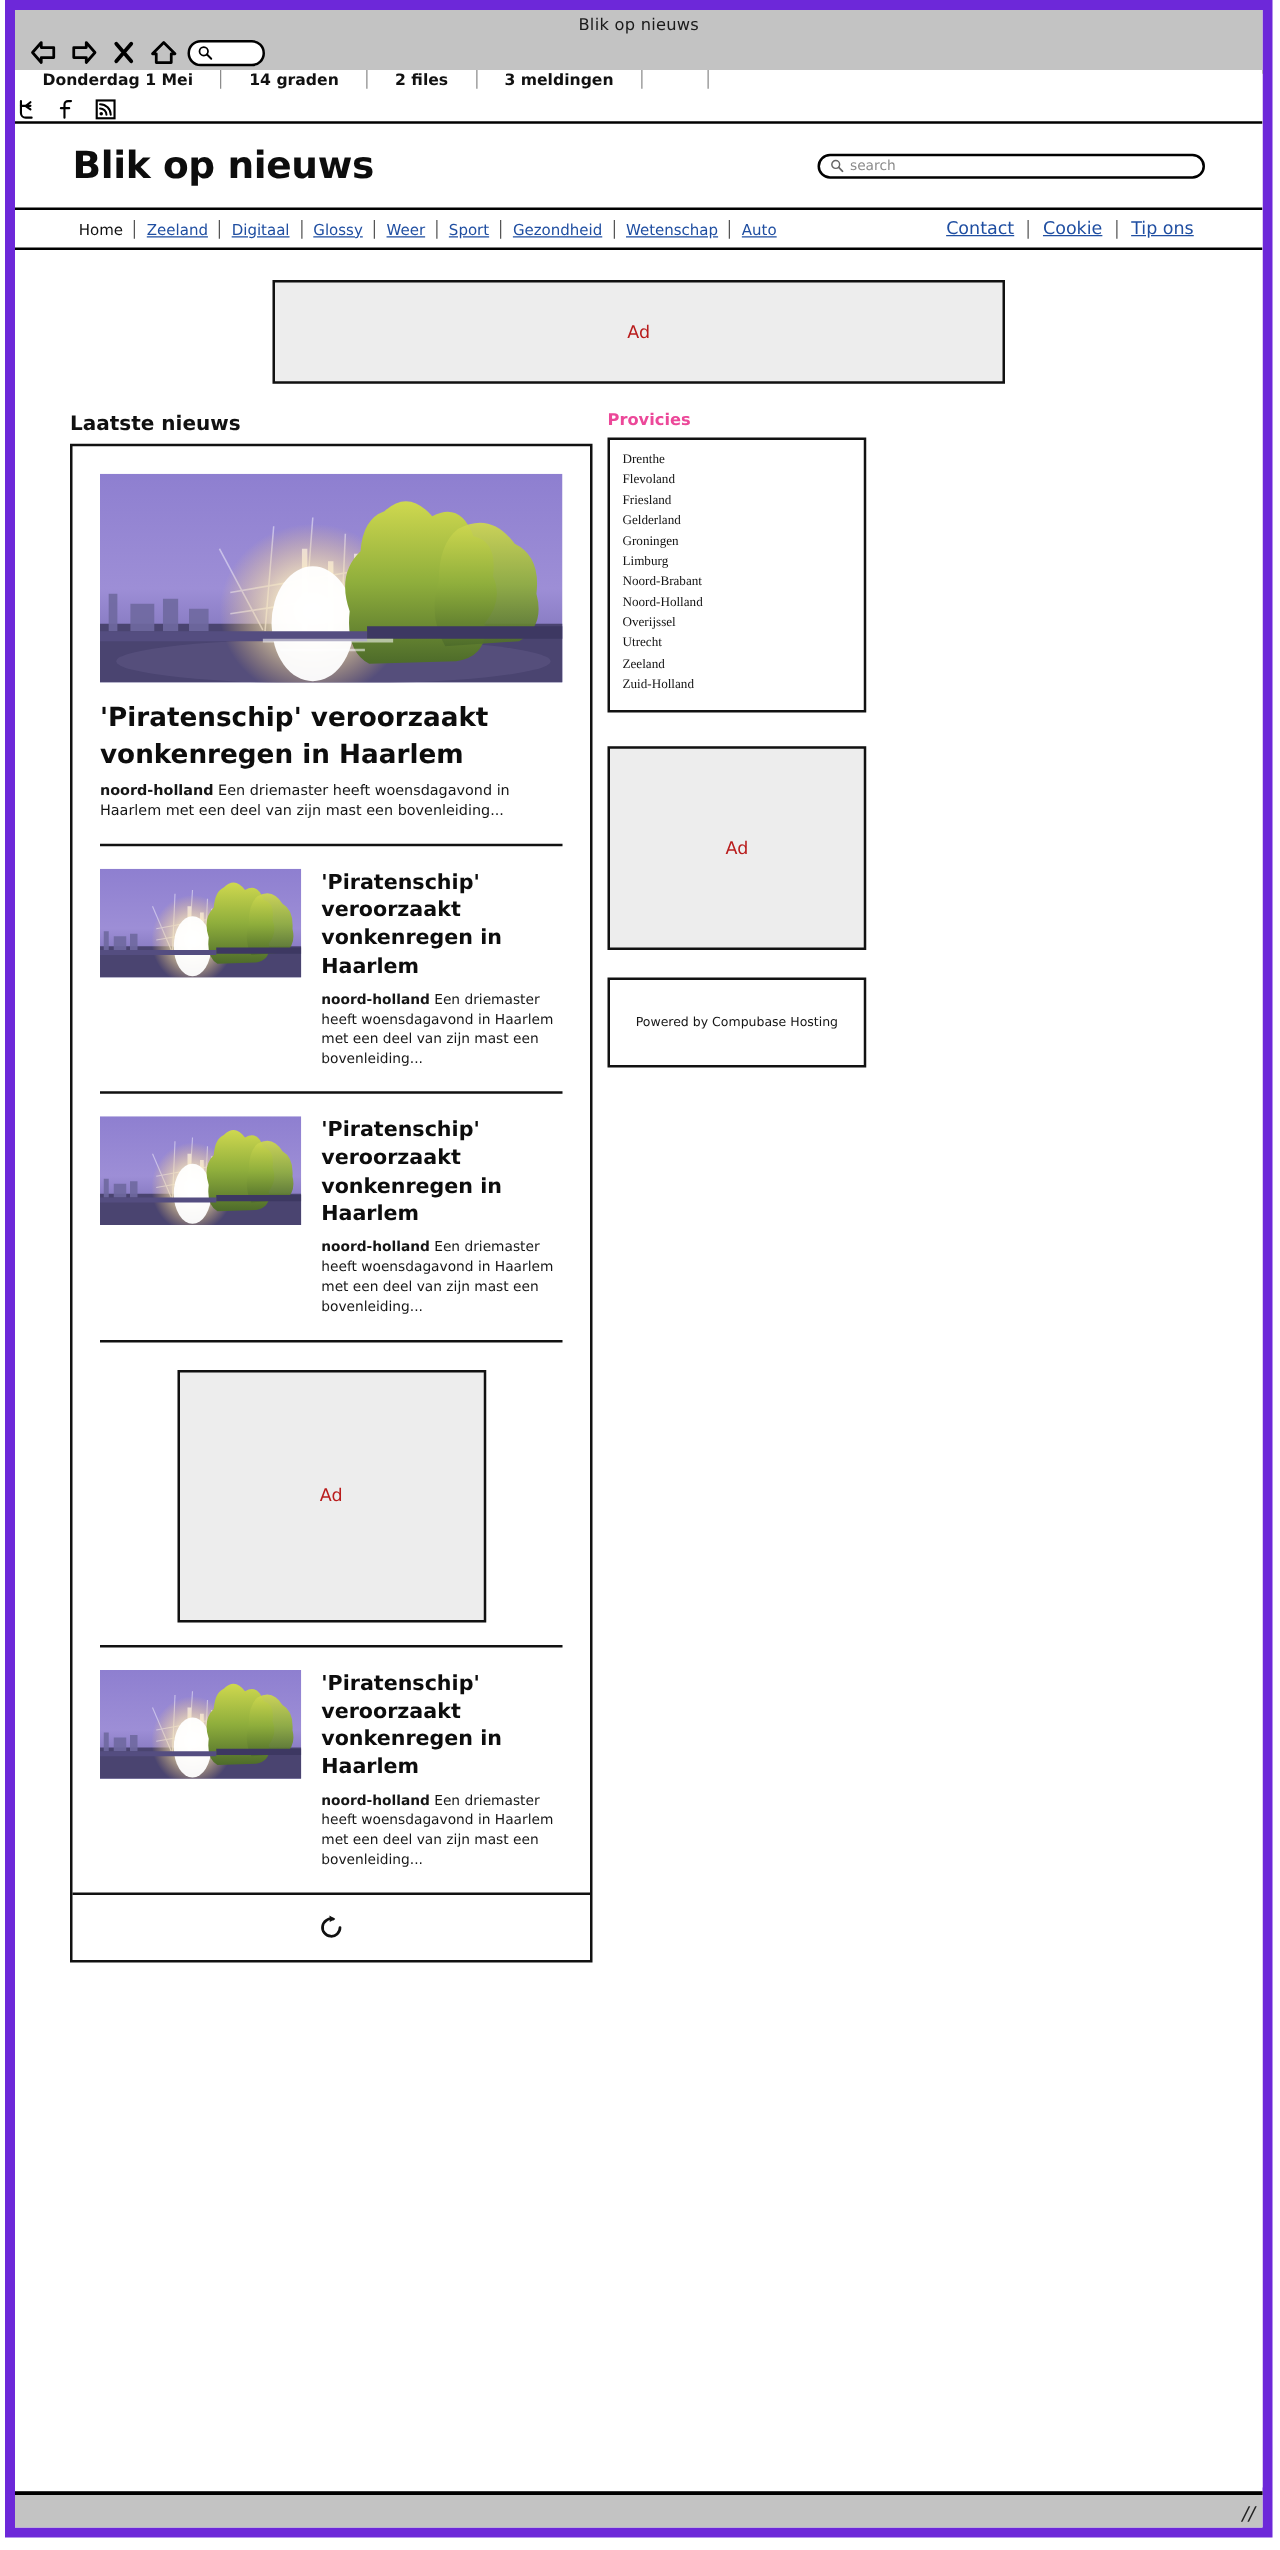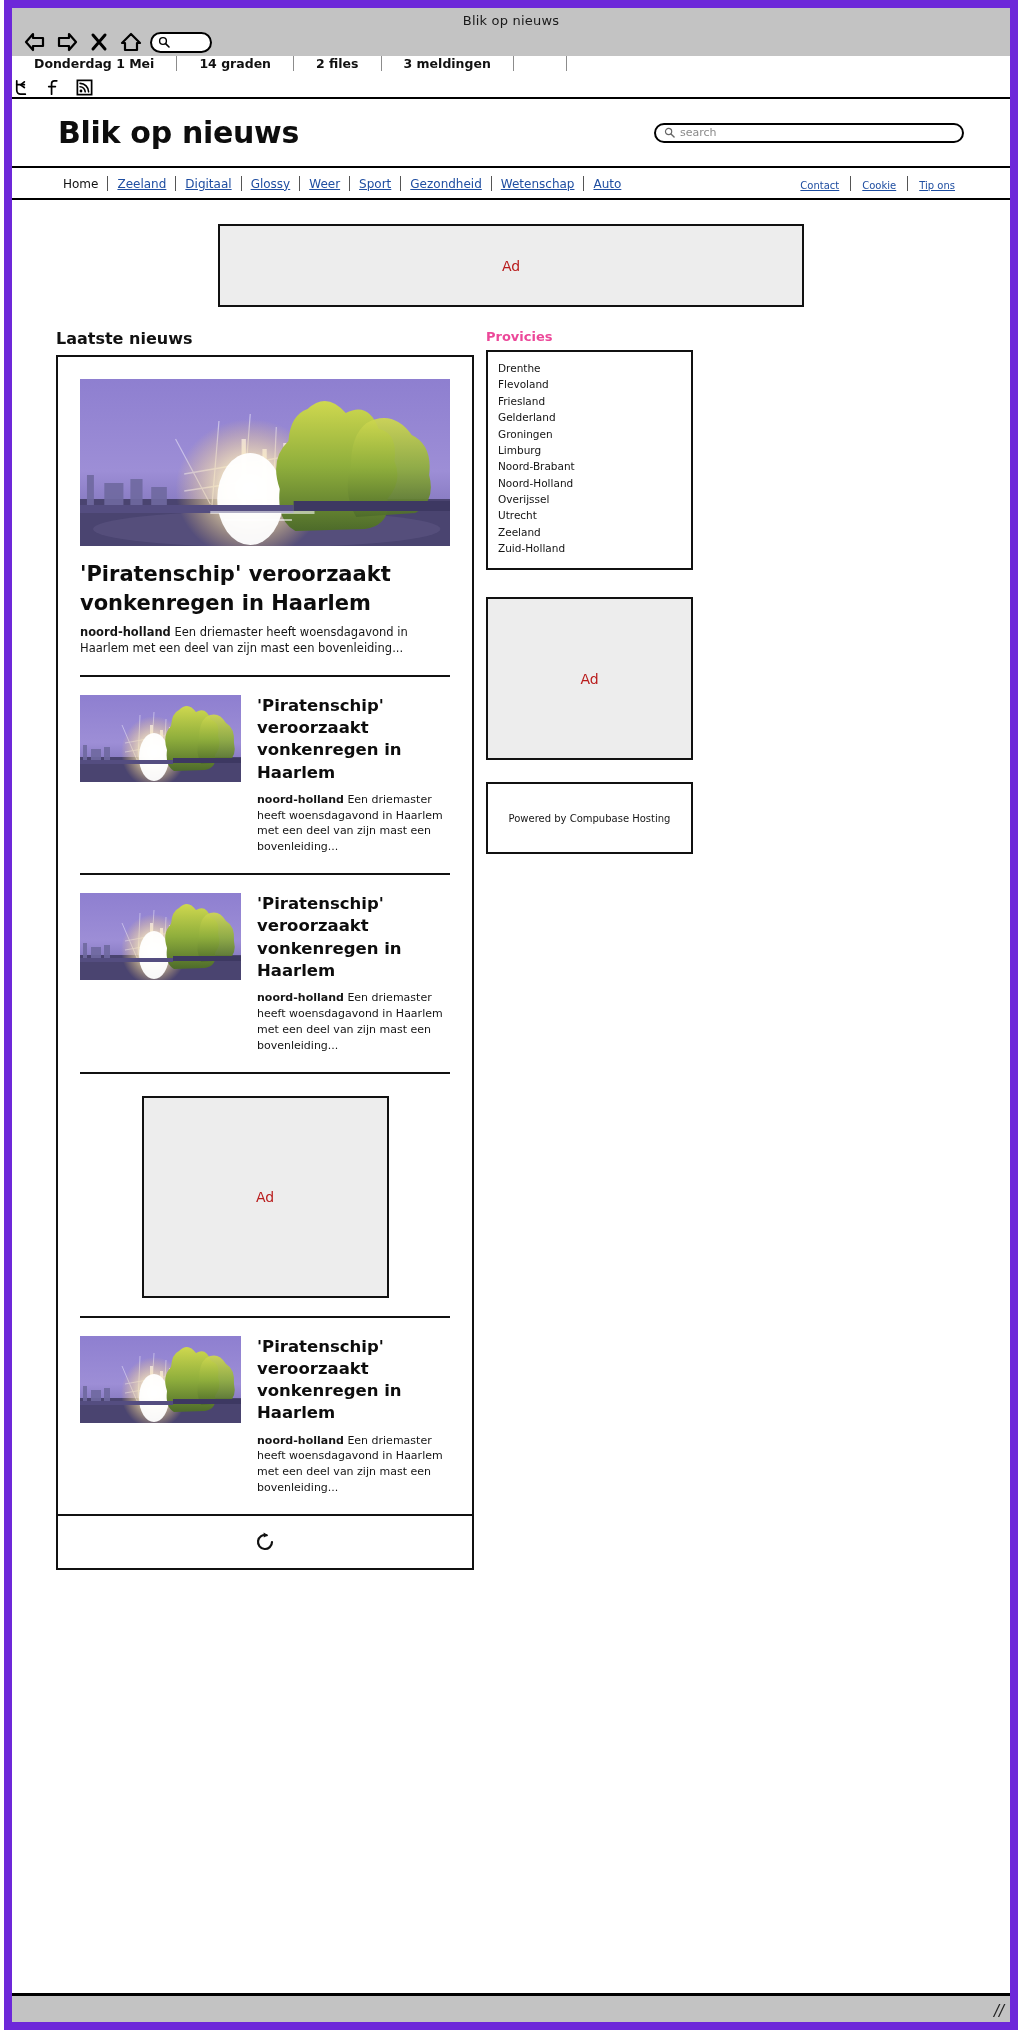--- a/index.html
+++ b/index.html
@@ -194,21 +194,21 @@
   .nav-link.current {
     color: #111;
     text-decoration: none;
     font-weight: normal;
   }
   .nav-sep {
     width: 1px;
     height: 15px;
     background: #555;
   }
-  .nav-right .nav-link { font-size: 10px; padding: 0 11px; text-decoration: underline; }
+  .nav-right .nav-link { font-size: 14px; padding: 0 11px; text-decoration: underline; }
 
   
   .content { padding: 0 0 10px 0; }
 
   .ad {
     background: #ededed;
     border: 2px solid #111;
     display: flex;
     align-items: center;
     justify-content: center;
@@ -320,20 +320,21 @@
   
   .prov-box {
     height: 220px;
     padding: 8px 10px;
   }
   .prov-item {
     font-size: 10.5px;
     color: #131313;
     line-height: 1.56;
     cursor: pointer;
+    font-family: Liberation Serif, serif;
   }
   .ad-side {
     width: 100%;
     height: 163px;
     margin-top: 27px;
   }
   .host-box {
     width: 100%;
     height: 72px;
     margin-top: 22px;

